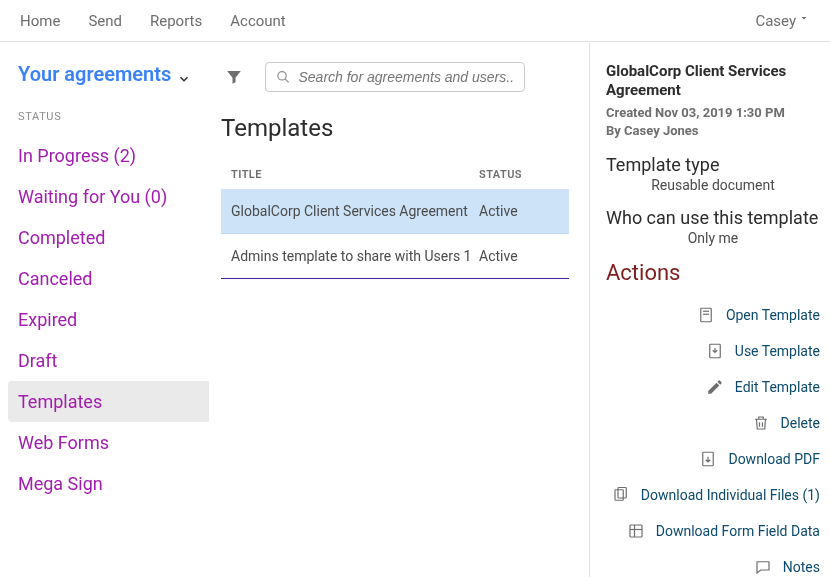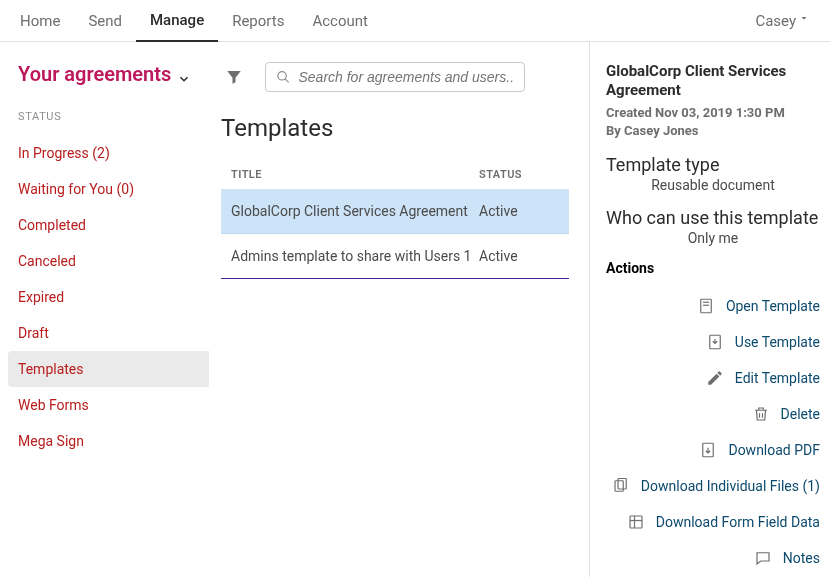--- a/index.html
+++ b/index.html
@@ -6,53 +6,52 @@
     body { font-family: -apple-system, BlinkMacSystemFont, "Segoe UI", Roboto, Arial, sans-serif; font-size: 14px; color: #4b4b4b; background: #fff; width: 830px; height: 577px; overflow: hidden; }
     .topnav { display: flex; align-items: center; height: 42px; border-bottom: 1px solid #e1e1e1; padding: 0 20px; }
     .topnav-item { padding: 0 14px; height: 42px; display: flex; align-items: center; color: #6e6e6e; cursor: pointer; font-size: 15px; }
     .topnav-item:first-child { padding-left: 0; }
     .topnav-item.active { color: #2c2c2c; border-bottom: 2px solid #2c2c2c; font-weight: 500; }
     .topnav-spacer { flex: 1; }
     .topnav-user { display: flex; align-items: flex-start; color: #6e6e6e; cursor: pointer; font-size: 15px; }
     .topnav-user svg { margin-left: 2px; }
     .main { display: flex; height: calc(577px - 42px); }
     .sidebar { width: 215px; padding: 20px 0 0 18px; }
-    .sidebar-title { font-size: 20px; font-weight: 600; color: #be185d; display: flex; align-items: flex-end; margin-bottom: 24px; cursor: pointer; }
+    .sidebar-title { font-size: 20px; font-weight: 600; color: #3b82f6; display: flex; align-items: flex-end; margin-bottom: 24px; cursor: pointer; }
     .sidebar-title svg { margin-left: 6px; }
     .sidebar-section-label { font-size: 11px; letter-spacing: 0.06em; color: #8e8e8e; margin-bottom: 12px; }
-    .sidebar-item { padding: 10px 10px 10px 0; color: #b91c1c; cursor: pointer; font-size: 14px; border-radius: 4px 0 0 4px; }
+    .sidebar-item { padding: 10px 10px 10px 0; color: #a21caf; cursor: pointer; font-size: 18px; border-radius: 4px 0 0 4px; }
     .sidebar-item.selected { background: #eaeaea; padding-left: 10px; margin-left: -10px; margin-right: 6px; }
     .content { flex: 1; padding: 20px 20px 0 6px; border-right: 1px solid #e1e1e1; }
     .toolbar { display: flex; align-items: center; margin-bottom: 22px; }
     .filter-icon { width: 26px; display: flex; justify-content: center; margin-right: 18px; color: #6e6e6e; cursor: pointer; }
     .searchbox { flex: 1; display: flex; align-items: center; border: 1px solid #cacaca; border-radius: 4px; padding: 6px 10px; max-width: 260px; }
     .searchbox input { border: none; outline: none; font-size: 14px; margin-left: 8px; width: 100%; font-style: italic; color: #8e8e8e; }
     .content h1 { font-size: 24px; font-weight: 400; color: #2c2c2c; margin-bottom: 18px; }
     .table-header { display: flex; padding: 8px 10px; font-size: 11px; font-weight: 600; letter-spacing: 0.04em; color: #6e6e6e; }
     .col-title { flex: 1; }
     .col-status { width: 80px; }
     .table-row { display: flex; padding: 14px 10px; border-bottom: 1px solid #4c1d95; cursor: pointer; font-size: 14px; }
     .table-row.selected { background: #cde3f7; border-bottom: 1px solid #bdd9f0; }
     .details { width: 240px; padding: 20px 10px 0 16px; }
     .details-title { font-size: 15px; font-weight: 700; color: #2c2c2c; line-height: 1.25; margin-bottom: 4px; }
     .details-meta { font-size: 13px; color: #6e6e6e; line-height: 1.4; margin-bottom: 14px; font-weight: bold; }
     .details-label { font-size: 18px; font-weight: 400; color: #2c2c2c; margin-bottom: 2px; }
     .details-value { font-size: 14px; color: #4b4b4b; margin-bottom: 14px; text-align: center; }
     .details-section { margin-bottom: 10px; }
-    .actions-title { font-size: 14px; font-weight: 700; color: #000000; margin: 8px 0 12px; }
+    .actions-title { font-size: 22px; font-weight: 400; color: #7f1d1d; margin: 8px 0 12px; }
     .action-item { display: flex; align-items: center; padding: 8px 0; cursor: pointer; font-size: 14px; color: #0c4a6e; justify-content: flex-end; }
     .action-icon { width: 20px; height: 20px; display: flex; align-items: center; justify-content: center; margin-right: 10px; color: #6e6e6e; }
   </style>
 </head>
 <body>
 
 <div class="topnav" id="topnav">
     <div class="topnav-item">Home</div>
     <div class="topnav-item">Send</div>
-    <div class="topnav-item active">Manage</div>
     <div class="topnav-item">Reports</div>
     <div class="topnav-item">Account</div>
     <div class="topnav-spacer"></div>
     <div class="topnav-user">
       <span>Casey</span>
       <svg width="12" height="12" viewBox="0 0 24 24" fill="#6e6e6e">
         <path d="M7 10l5 5 5-5z"></path>
       </svg>
     </div>
   </div>

